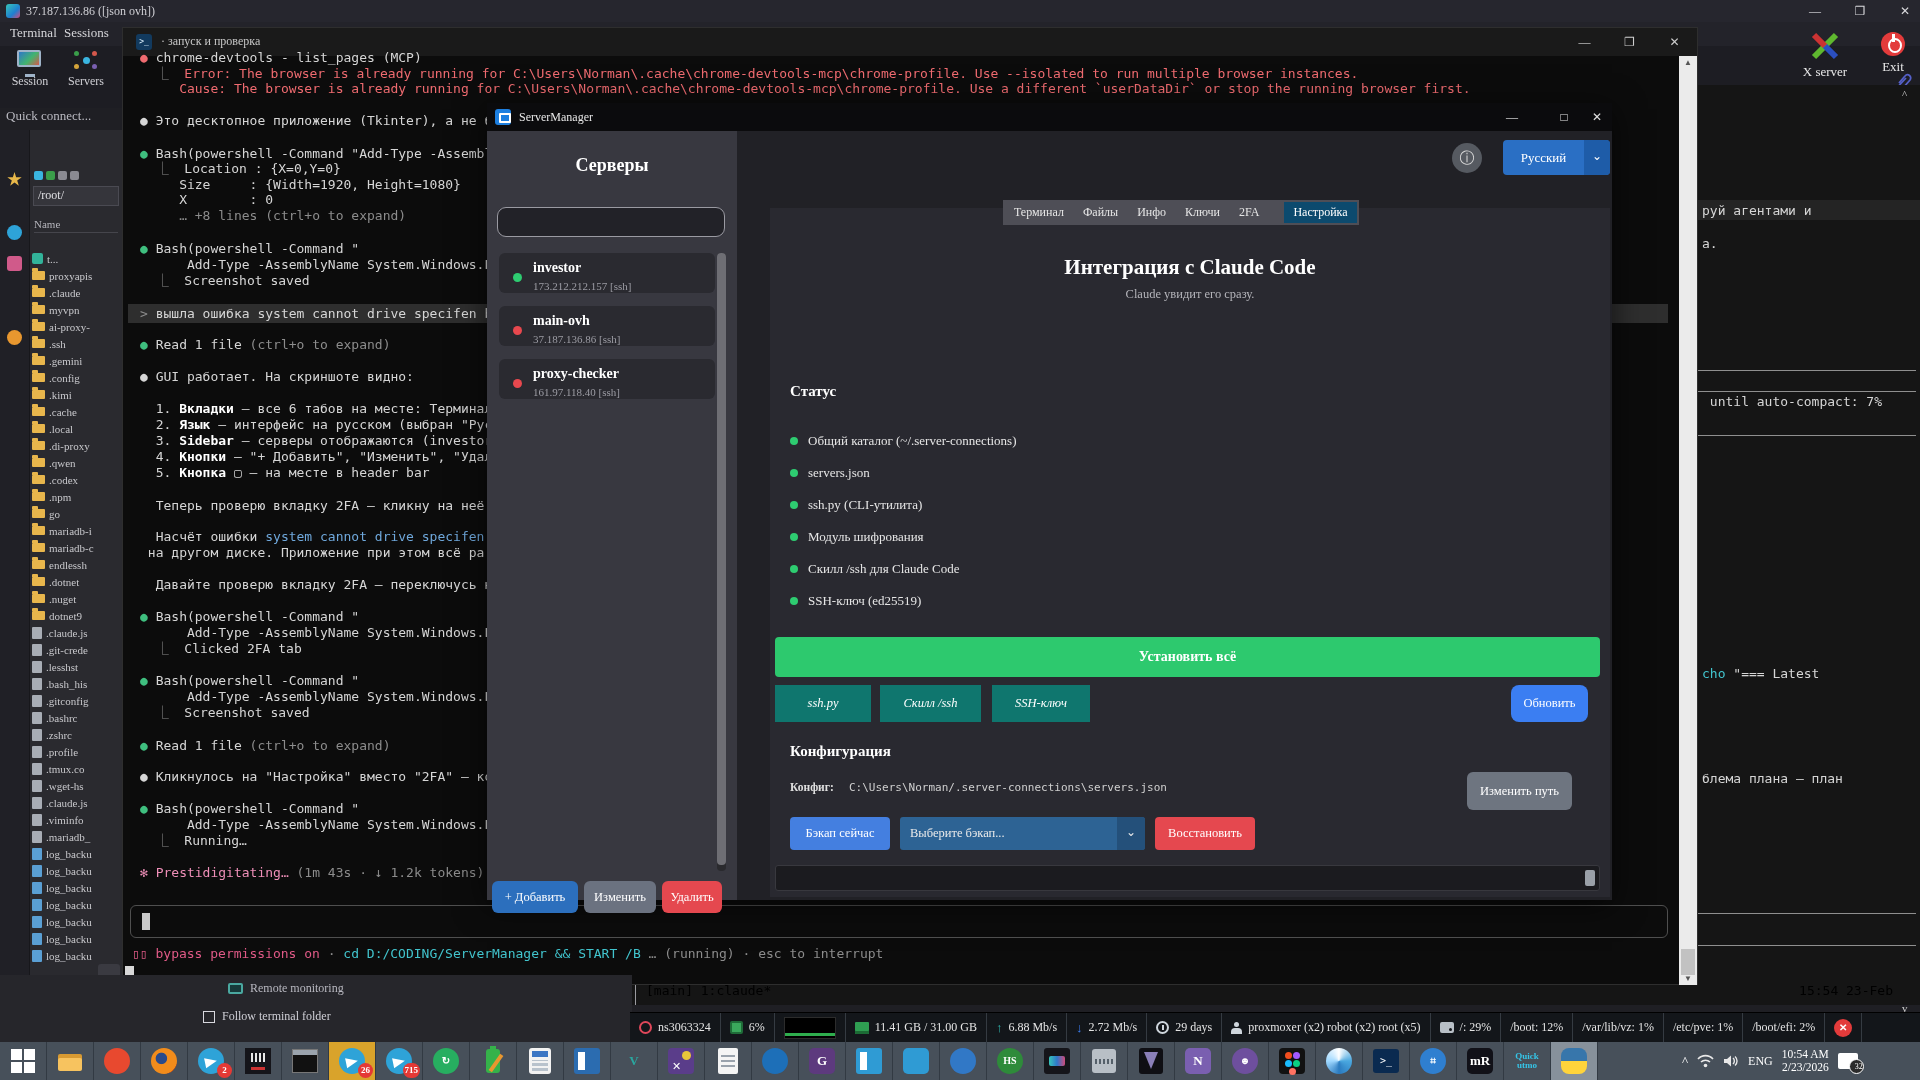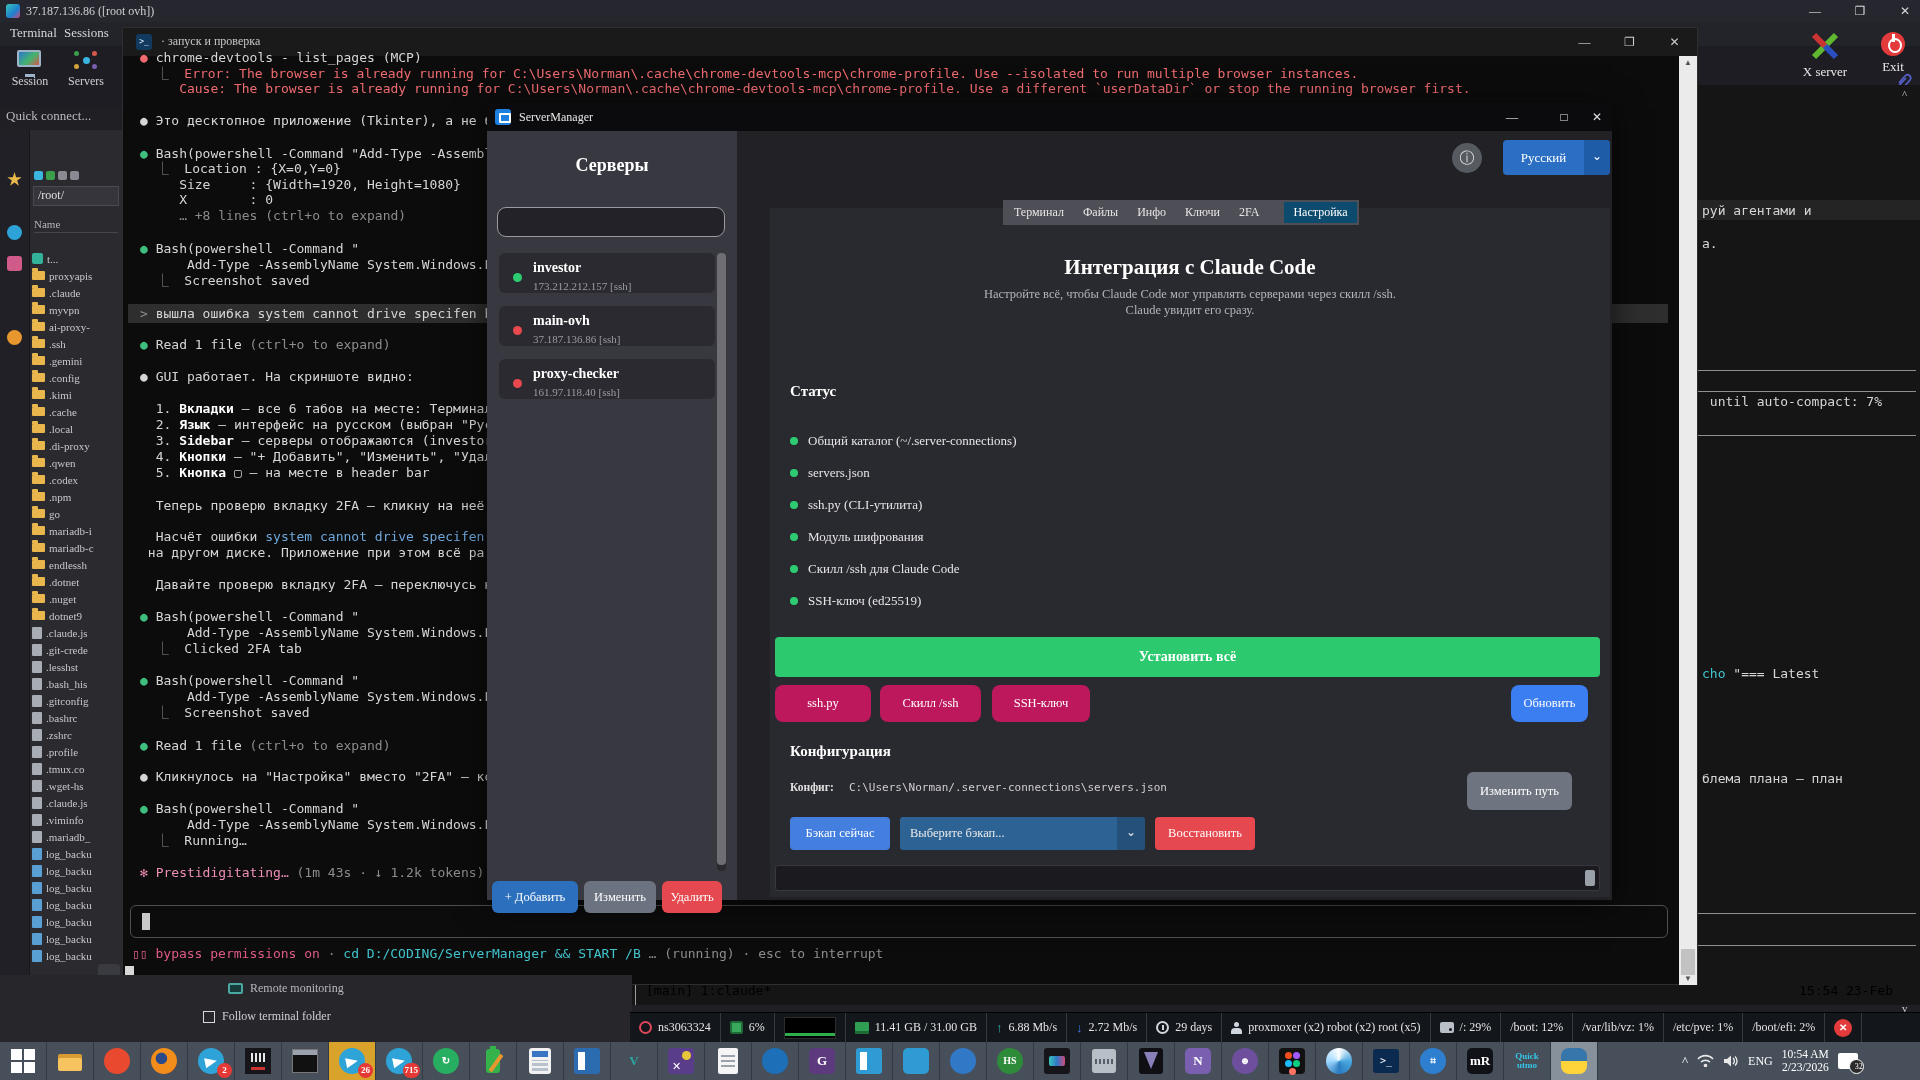--- a/index.html
+++ b/index.html
@@ -101,21 +101,21 @@
   #sm-panel{position:absolute;left:33px;top:77px;width:840px;height:689px;background:#292930;}
   #sm-tabs{position:absolute;left:266px;top:69px;height:25px;background:#4e4e56;display:flex;padding:2px;gap:1px;}
   .sm-tab{height:21px;line-height:21px;padding:0 9px;font-size:12px;color:#e6e6e6;white-space:nowrap;}
   .sm-tab.active{background:#0c4a6e;color:#fff;margin-left:15px;}
   #sm-content-title{position:absolute;left:33px;top:124px;width:840px;text-align:center;color:#fff;font-size:21px;font-weight:bold;}
   #sm-subtitle{position:absolute;left:33px;top:155px;width:840px;text-align:center;color:#b4b4ba;font-size:12.5px;line-height:16px;}
   #sm-status-heading{position:absolute;left:53px;top:252px;color:#fff;font-size:15px;font-weight:bold;}
   .status-item{position:absolute;left:53px;display:flex;align-items:center;gap:10px;color:#e6e6e6;font-size:13px;}
   .status-dot{width:8px;height:8px;border-radius:50%;}
   #sm-install{position:absolute;left:38px;top:506px;width:825px;height:40px;background:#2dc96e;border-radius:4px;color:#fff;font-size:14px;font-weight:bold;text-align:center;line-height:40px;}
-  .comp-btn{position:absolute;top:554px;height:37px;background:#be185d;border-radius:8px;color:#fff;font-size:12.5px;text-align:center;}
+  .comp-btn{position:absolute;top:554px;height:37px;background:#0f766e;border-radius:0;color:#fff;font-size:12.5px;text-align:center;font-style:italic;}
   #sm-refresh{position:absolute;left:774px;top:554px;width:77px;height:37px;background:#3b7ef2;border-radius:8px;color:#fff;font-size:12.5px;text-align:center;line-height:37px;}
   #sm-config-heading{position:absolute;left:53px;top:612px;color:#fff;font-size:15px;font-weight:bold;}
   #sm-config-label{position:absolute;left:53px;top:650px;color:#e0e0e0;font-size:11.5px;font-weight:bold;}
   #sm-config-path{position:absolute;left:112px;top:650px;color:#cfcfcf;font-family:"DejaVu Sans Mono",monospace;font-size:11px;}
   #sm-change-path{position:absolute;left:730px;top:641px;width:105px;height:38px;background:#6e7580;border-radius:6px;color:#fff;font-size:12.5px;text-align:center;line-height:38px;}
   #sm-backup-now{position:absolute;left:53px;top:686px;width:100px;height:33px;background:#447fe0;border-radius:4px;color:#fff;font-size:12.5px;text-align:center;line-height:33px;}
   #sm-backup-select{position:absolute;left:163px;top:686px;width:245px;height:33px;background:#2d6394;border-radius:3px;color:#eaeaea;font-size:12.5px;}
   #sm-backup-select .sel-label{position:absolute;left:10px;top:0;line-height:33px;}
   #sm-backup-chev{position:absolute;right:0;top:0;width:28px;height:33px;background:#24507a;border-radius:0 3px 3px 0;text-align:center;line-height:31px;font-size:12px;}
   #sm-restore{position:absolute;left:418px;top:686px;width:100px;height:33px;background:#e5484f;border-radius:4px;color:#fff;font-size:12.5px;text-align:center;line-height:33px;}
@@ -201,21 +201,21 @@
   .power-ic::before{content:'';position:absolute;left:7px;top:6px;width:10px;height:11px;border:2px solid #fff;border-radius:50%;}
   .power-ic::after{content:'';position:absolute;left:10.5px;top:2px;width:3px;height:8px;background:#e33b3b;border-left:0;box-shadow:0 0 0 0 #fff;border-right:0;outline:none;background:#fff;}
   #paperclip{position:absolute;left:1894px;top:72px;width:20px;height:20px;}
 </style>
 </head>
 <body>
 
 <div id="moba">
   <div id="moba-titlebar">
     <div id="moba-title-ic"></div>
-    <div id="moba-title-text">37.187.136.86 ([root ovh])</div>
+    <div id="moba-title-text">37.187.136.86 ([json ovh])</div>
     <div class="winctl" style="left:1798px;">—</div>
     <div class="winctl" style="left:1843px;">❐</div>
     <div class="winctl" style="left:1888px;">✕</div>
   </div>
   <div id="moba-menubar">
     <div class="menu-item" style="left:10px;">Terminal</div>
     <div class="menu-item" style="left:64px;">Sessions</div>
   </div>
   <div id="moba-toolbar">
     <div class="tool-btn" style="left:2px;top:4px;">
@@ -564,21 +564,20 @@
     <div id="sm-tabs">
         <div class="sm-tab">Терминал</div>
         <div class="sm-tab">Файлы</div>
         <div class="sm-tab">Инфо</div>
         <div class="sm-tab">Ключи</div>
         <div class="sm-tab">2FA</div>
         <div class="sm-tab active">Настройка</div>
       </div>
     <div id="sm-content-title">Интеграция с Claude Code</div>
     <div id="sm-subtitle">
-        <div>Настройте всё, чтобы Claude Code мог управлять серверами через скилл /ssh.</div>
         <div>Claude увидит его сразу.</div>
       </div>
     <div id="sm-status-heading">Статус</div>
     <div id="sm-status-list">
         <div class="status-item" style="top: 302px;">
           <div class="status-dot" style="background: rgb(46, 204, 113);"></div>
           <span>Общий каталог (~/.server-connections)</span>
         </div>
         <div class="status-item" style="top: 334px;">
           <div class="status-dot" style="background: rgb(46, 204, 113);"></div>

